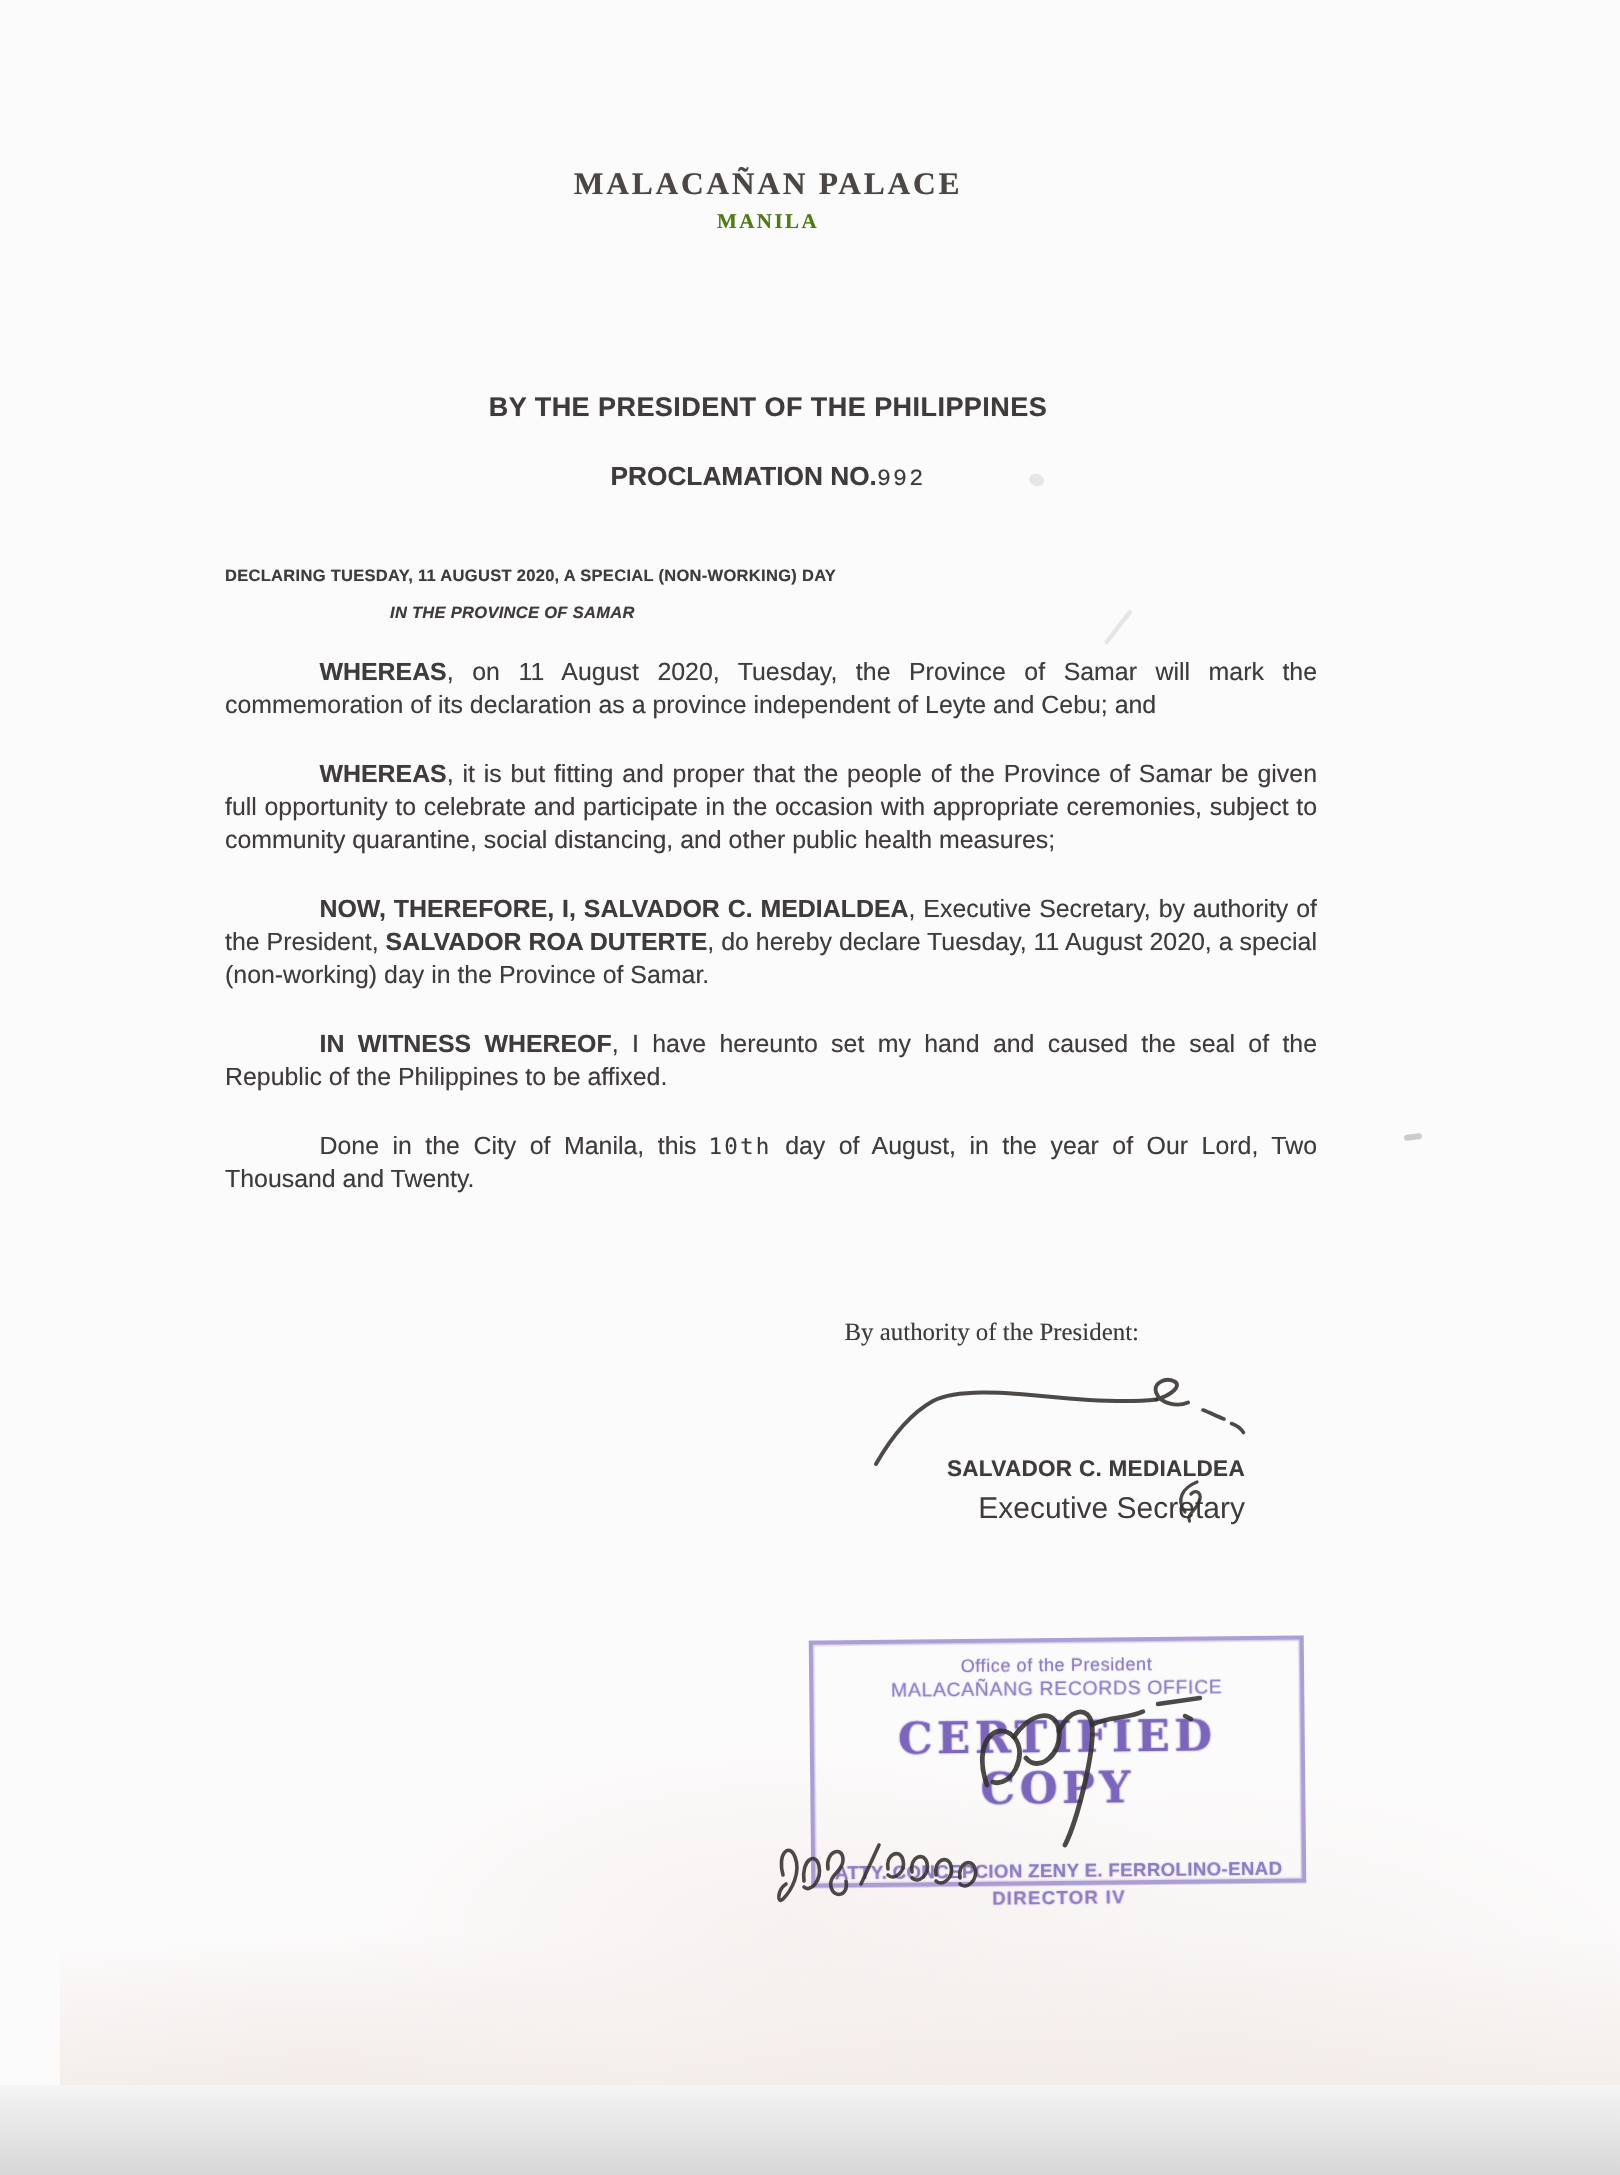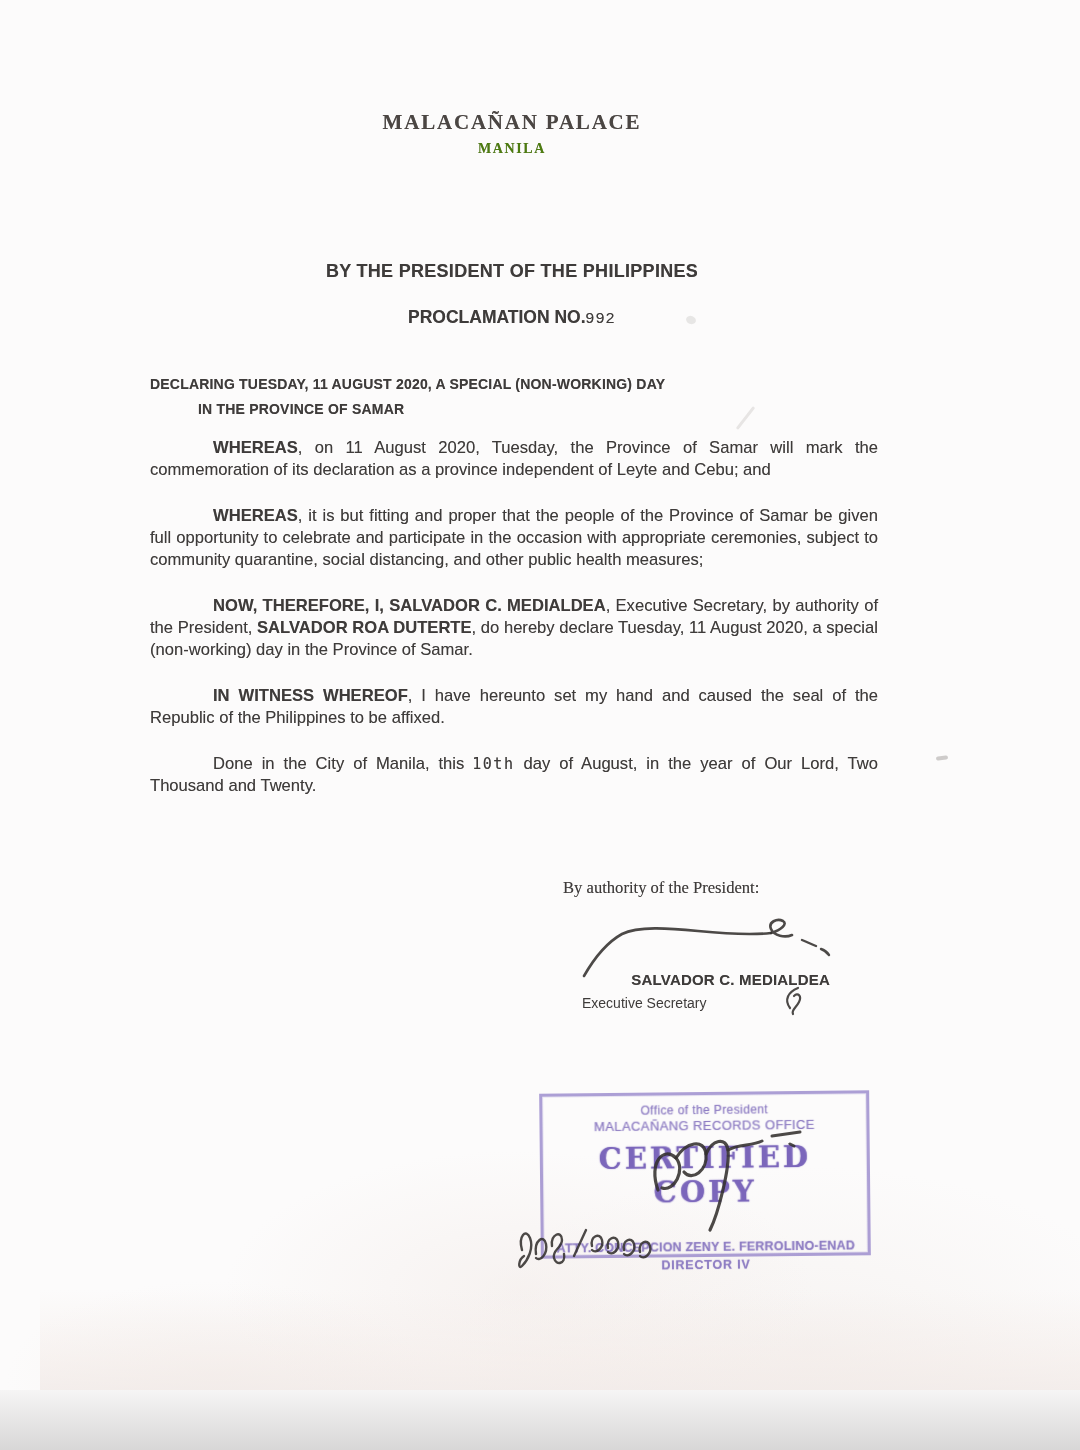--- a/index.html
+++ b/index.html
@@ -24,41 +24,41 @@
     font-size:21px; letter-spacing:1.8px; color:#4b4643;
     text-shadow:0 0 .6px rgba(75,70,67,.55);
   }
   .letterhead-city {
     top:141px; font-family:"Liberation Serif", serif; font-weight:700;
     font-size:14px; letter-spacing:1.6px; color:#4d7c0f;
     text-shadow:0 0 .5px rgba(85,80,77,.5);
   }
   .byline { top:261px; font-weight:bold; font-size:18px; letter-spacing:.3px; text-shadow:0 0 .5px rgba(62,59,58,.5); }
   .procline { top:307px; font-weight:bold; font-size:17.5px; text-shadow:0 0 .5px rgba(62,59,58,.5); }
-  .proc-number { font-family:Liberation Sans, sans-serif; font-weight:400; font-size:15.5px; letter-spacing:1.5px; }
+  .proc-number { font-family:Liberation Mono, monospace; font-weight:400; font-size:15.5px; letter-spacing:1.5px; }
   .title-block {
     position:absolute; left:150px; top:372px; width:734px;
-    font-weight:bold; font-size:14px; line-height:25px; letter-spacing:.2px;
+    font-weight:bold; font-size:11px; line-height:25px; letter-spacing:.2px;
     text-shadow:0 0 .5px rgba(62,59,58,.5);
   }
-  .title-line2 { margin-left:48px; }
+  .title-line2 { margin-left:110px;font-style:italic; }
   .body-col {
     position:absolute; left:150px; top:437px; width:728px;
     font-size:16.6px; line-height:22px; text-align:justify;
     text-shadow:0 0 .45px rgba(62,59,58,.45);
   }
   .body-col p { margin:0 0 24px 0; text-indent:63px; }
   .body-col .b { font-weight:bold; }
   .body-col .mono { font-family:"DejaVu Sans Mono", monospace; font-size:15px; letter-spacing:1.5px; padding-left:8px; }
   .by-authority { position:absolute; left:563px; top:878px; font-size:16.6px; text-shadow:0 0 .45px rgba(62,59,58,.45);font-family:Liberation Serif, serif; }
   .sig-name {
     position:absolute; left:550px; top:971px; width:280px; text-align:right;
     font-weight:bold; font-size:15px; letter-spacing:.2px; text-shadow:0 0 .5px rgba(62,59,58,.5);
   }
-  .sig-title { position:absolute; left:582px; top:995px; width:280px; text-align:left; font-size:14px; }
+  .sig-title { position:absolute; left:550px; top:995px; width:280px; text-align:right; font-size:20px; }
   .svg-abs { position:absolute; }
   .stamp {
     position:absolute; left:540px; top:1092px; width:330px; height:165px;
     border:3px solid rgba(141,124,198,.72);
     transform:rotate(-.6deg);
     text-align:center; color:var(--stamp-color, #8d7cc2);
     box-shadow: inset 0 0 0 1px rgba(141,124,198,.18);
     filter:blur(.3px);
   }
   .stamp-line1 { margin-top:8px; font-size:12px; letter-spacing:.4px; text-shadow:0 0 1px rgba(141,124,198,.6); }

